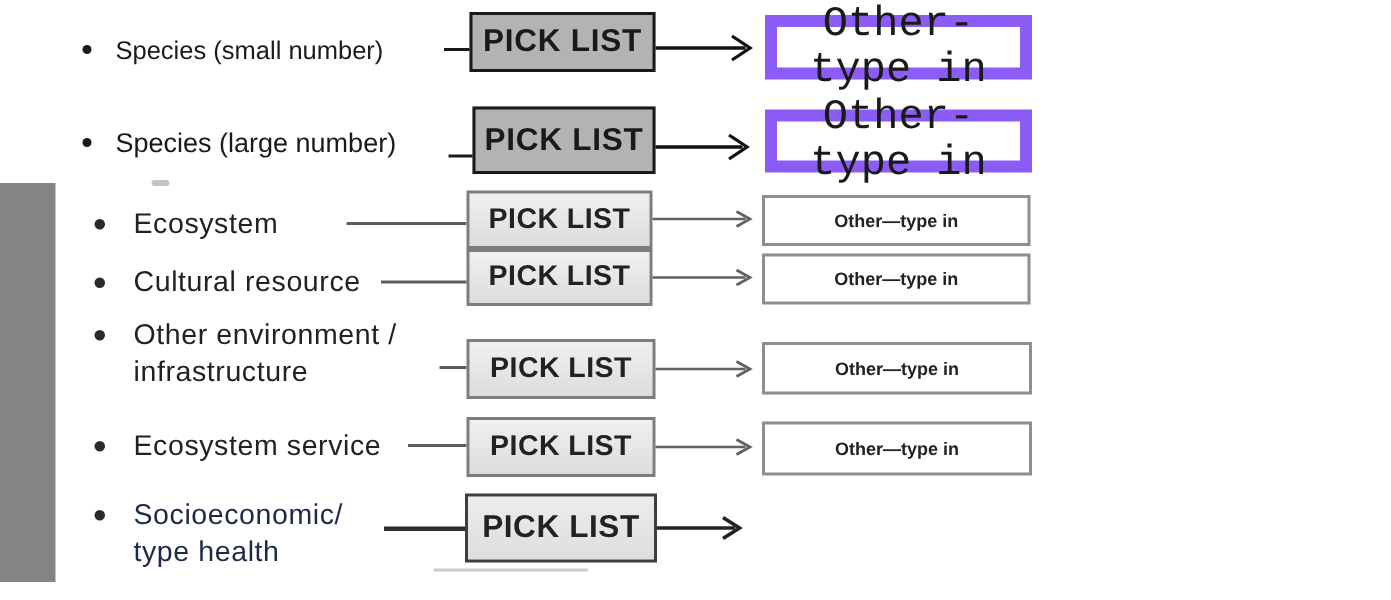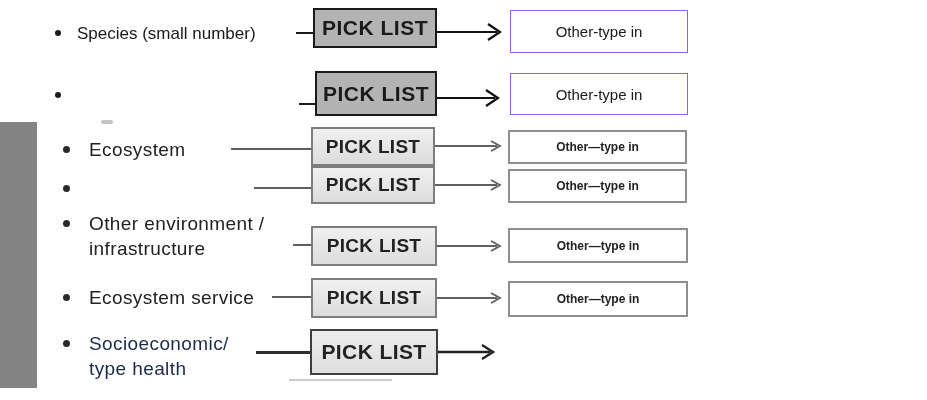--- a/index.html
+++ b/index.html
@@ -20,21 +20,21 @@
     position:absolute;display:flex;align-items:center;justify-content:center;
     box-sizing:border-box;text-align:center;
   }
   .pick.topstyle{background:#b3b3b3;border:2.5px solid #1a1a1a;font-size:21px;font-weight:600;letter-spacing:.5px;}
   .pick.lowstyle{background:linear-gradient(#f0f0f0,#dcdcdc);border:2px solid #7d7d7d;font-size:19px;font-weight:700;letter-spacing:.3px;color:#222;}
   .pick.bigstyle{background:linear-gradient(#ececec,#dedede);border:2.5px solid #3e3e3e;font-size:21px;font-weight:700;letter-spacing:.4px;color:#222;}
   .other{
     position:absolute;display:flex;align-items:center;justify-content:center;
     box-sizing:border-box;background:#ffffff;text-align:center;
   }
-  .other.topstyle{border:1px solid #8b5cf6;font-size:15px;}
+  .other.topstyle{border:8px solid #8b5cf6;font-size:28px;font-family:Liberation Mono, monospace;}
   .other.lowstyle{border:2px solid #8e8e8e;font-size:12px;font-weight:600;color:#222;}
   .other.bigstyle{border:2.5px solid #2f2f2f;font-size:20px;font-weight:600;color:#1c2a4a;}
   svg.arr{position:absolute;overflow:visible;}
   .sidebar-left{position:absolute;left:0;top:122px;width:37px;height:266px;background:#848484;}
   .sidebar-right{position:absolute;left:923px;top:123px;width:3px;height:274px;background:#8a8a8a;}
   .artifact{position:absolute;left:101px;top:120px;width:12px;height:4px;background:#c4c4c4;border-radius:2px;}
   .pick-shadow{position:absolute;left:289px;top:379px;width:103px;height:2px;background:#cccccc;}
 </style>
 </head>
 <body>
@@ -50,39 +50,41 @@
   <span class="lbl top1" style="left:77px;top:24px;">Species (small number)</span>
   <div class="conn" style="left:296px;top:32px;width:18px;"></div>
   <div class="pick topstyle" style="left:313px;top:8px;width:124px;height:40px;">PICK LIST</div>
   <svg class="arr" style="left:437px;top:21px;" width="68" height="22">
     <line x1="0" y1="11" x2="60" y2="11" stroke="#111" stroke-width="2.2"></line>
     <polyline points="51,3 63,11 51,19" fill="none" stroke="#111" stroke-width="2.2"></polyline>
   </svg>
   <div class="other topstyle" style="left:510px;top:10px;width:178px;height:43px;">Other-type in</div>
 
   <span class="bullet" style="left:55px;top:92px;"></span>
+  <span class="lbl top2" style="left:77px;top:85px;">Species (large number)</span>
   <div class="conn" style="left:299px;top:103px;width:17px;"></div>
   <div class="pick topstyle" style="left:315px;top:71px;width:122px;height:45px;">PICK LIST</div>
   <svg class="arr" style="left:437px;top:87px;" width="66" height="22">
     <line x1="0" y1="11" x2="58" y2="11" stroke="#111" stroke-width="2.2"></line>
     <polyline points="49,3 61,11 49,19" fill="none" stroke="#111" stroke-width="2.2"></polyline>
   </svg>
   <div class="other topstyle" style="left:510px;top:73px;width:178px;height:42px;">Other-type in</div>
 
   <span class="bullet low" style="left:63px;top:146px;"></span>
   <span class="lbl low" style="left:89px;top:137px;">Ecosystem</span>
   <div class="conn low" style="left:231px;top:148px;width:80px;"></div>
   <div class="pick lowstyle" style="left:311px;top:127px;width:124px;height:39px;">PICK LIST</div>
   <svg class="arr" style="left:435px;top:138px;" width="70" height="16">
     <line x1="0" y1="8" x2="62" y2="8" stroke="#606060" stroke-width="1.8"></line>
     <polyline points="56,3 65,8 56,13" fill="none" stroke="#606060" stroke-width="1.8"></polyline>
   </svg>
   <div class="other lowstyle" style="left:508px;top:130px;width:179px;height:34px;">Other—type in</div>
 
   <span class="bullet low" style="left:63px;top:185px;"></span>
+  <span class="lbl low" style="left:89px;top:176px;">Cultural resource</span>
   <div class="conn low" style="left:254px;top:187px;width:57px;"></div>
   <div class="pick lowstyle" style="left:311px;top:166px;width:124px;height:38px;">PICK LIST</div>
   <svg class="arr" style="left:435px;top:177px;" width="70" height="16">
     <line x1="0" y1="8" x2="62" y2="8" stroke="#606060" stroke-width="1.8"></line>
     <polyline points="56,3 65,8 56,13" fill="none" stroke="#606060" stroke-width="1.8"></polyline>
   </svg>
   <div class="other lowstyle" style="left:508px;top:169px;width:179px;height:34px;">Other—type in</div>
 
   <span class="bullet low" style="left:63px;top:220px;"></span>
   <span class="lbl low" style="left:89px;top:211px;">Other environment /

